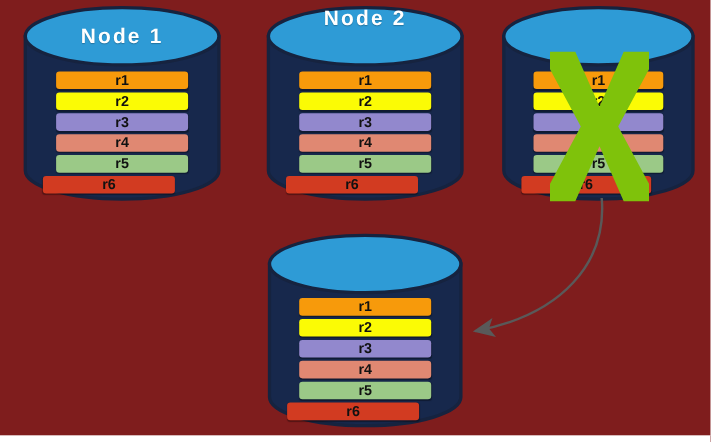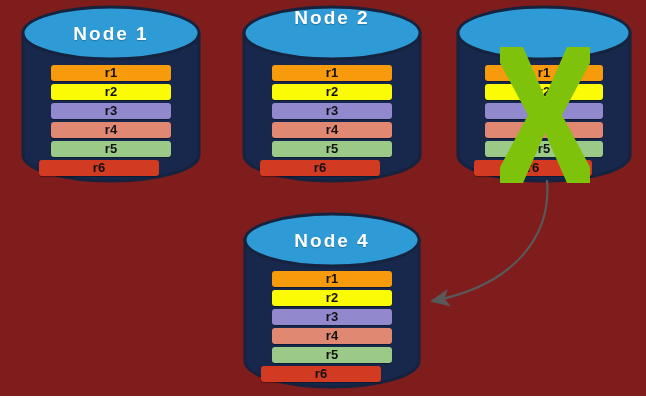--- a/index.html
+++ b/index.html
@@ -127,21 +127,20 @@
     <svg class="xmark" style="left:34px; top:40px;" width="110" height="140" viewBox="0 0 110 140">
       <path d="M10,2 L33,2 L55,52 L77,2 L100,2 L100,18 L72,70 L100,122 L100,138 L77,138 L55,88 L33,138 L10,138 L10,122 L38,70 L10,18 Z" fill="#7FC20B"></path>
     </svg>
   </div>
 
   <div class="node" style="left:243px; top:212px; width:178px; height:177px;">
     <svg width="178" height="177" viewBox="0 0 178 177">
       <path d="M2,28 L2,149 A87,26 0 0 0 176,149 L176,28 Z" fill="#17284C" stroke="#16233F" stroke-width="3"></path>
       <ellipse cx="89" cy="28" rx="87" ry="26" fill="#2E9BD6" stroke="#16233F" stroke-width="3"></ellipse>
     </svg>
-    <div class="node-title" style="top:18px;">Node  4</div>
     <div class="rows" style="top:59px;">
       <div class="row-bar" style="width:120px; background:#F79A0B;">r1</div>
       <div class="row-bar" style="width:120px; background:#FBFB05;">r2</div>
       <div class="row-bar" style="width:120px; background:#9288CD;">r3</div>
       <div class="row-bar" style="width:120px; background:#E08872;">r4</div>
       <div class="row-bar" style="width:120px; background:#9BC987;">r5</div>
       <div class="row-bar" style="width:120px; background:#D23B21;">r6</div>
     </div>
   </div>
 

